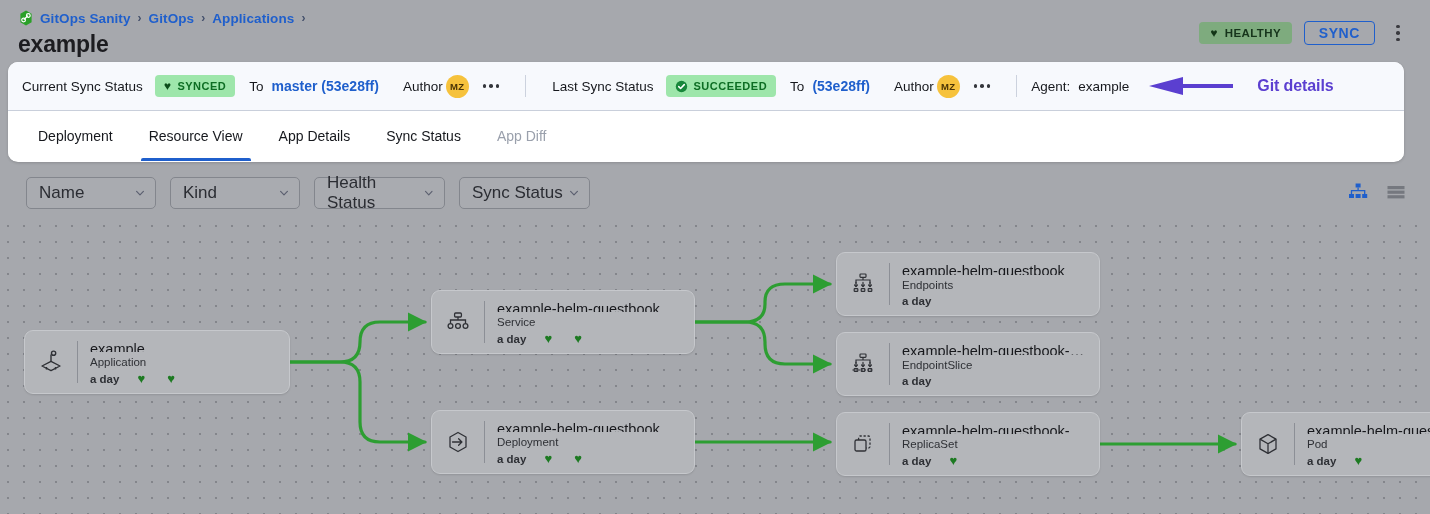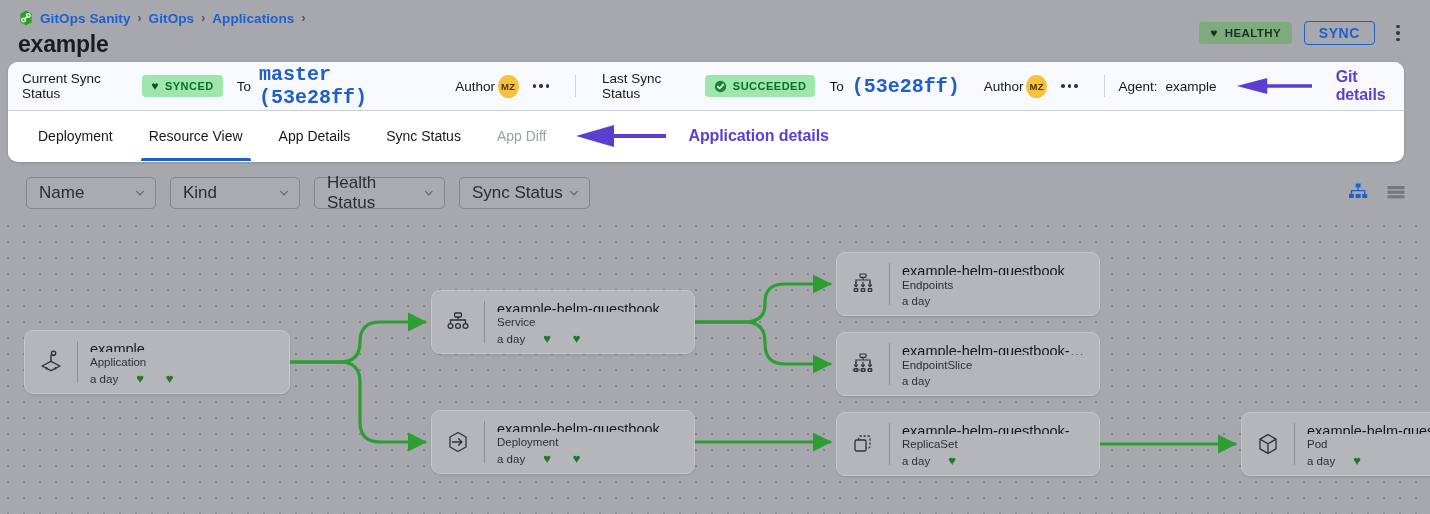--- a/index.html
+++ b/index.html
@@ -70,21 +70,21 @@
   .status-pill {
     display: inline-flex; align-items: center; gap: 6px;
     height: 22px; padding: 0 9px; border-radius: 4px;
     background: #9ee6ab; color: #0d6d23;
     font-size: 11px; font-weight: bold; letter-spacing: .5px;
     margin-left: 12px;
   }
   .status-pill .heart { font-size: 12px; color: #0b4d19; line-height: 1; }
   .check-ic { width: 13px; height: 13px; display:block; }
   .to-word { margin-left: 14px; color: #16181d; }
-  .ref-link { margin-left: 8px; color: #1f5fcc; font-weight: bold; font-size: 20px; font-family: Liberation Mono, monospace; }
+  .ref-link { margin-left: 8px; color: #1f5fcc; font-weight: bold; font-size: 14px; }
   .author-word { margin-left: 24px; color: #16181d; }
   .avatar {
     margin-left: 3px; width: 23px; height: 23px; border-radius: 50%;
     background: #f6c23c; color: #4a3406;
     display: flex; align-items: center; justify-content: center;
     font-size: 9.5px; font-weight: bold; letter-spacing: .3px;
   }
   .dots-h {
     margin-left: 14px; display: flex; align-items: center; gap: 3px;
   }
@@ -161,21 +161,21 @@
   .node-ic svg { display: block; }
   .node-divider { width: 1px; background: #8c8f96; margin: 10px 0; flex: none; }
   .node-body { flex: 1; padding: 10px 10px 8px 12px; min-width: 0; display: flex; flex-direction: column; justify-content: center; }
   .n-name {
     font-size: 14.5px; color: #17181c; line-height: 1.2;
     white-space: nowrap; overflow: hidden; text-overflow: ellipsis;
     margin-bottom: 3px;
   }
   .n-kind { font-size: 11.5px; color: #2e3035; line-height: 1.3; margin-bottom: 2px; }
   .n-meta { display: flex; align-items: center; gap: 0; font-size: 11.5px; color: #2e3035; }
-  .n-age { margin-right: 18px; }
+  .n-age { margin-right: 18px; font-weight: bold; }
   .n-heart { color: #1d7a22; font-size: 13px; line-height: 1; margin-right: 22px; }
 </style>
 </head>
 <body>
 
 <div id="app">
 
   <div class="breadcrumb">
     <svg class="bc-logo" viewBox="0 0 16 16">
       <polygon points="8,0.6 13.6,3.8 13.6,12.2 8,15.4 2.4,12.2 2.4,3.8" fill="#2aa028"></polygon>
@@ -264,26 +264,20 @@
         </div>
       <div class="tab">
           <span>App Details</span>
         </div>
       <div class="tab">
           <span>Sync Status</span>
         </div>
       <div class="tab disabled">
           <span>App Diff</span>
         </div>
-      <div class="tab-ann">
-        <svg class="ann-arrow" width="92" height="28" viewBox="0 0 92 28">
-          <path d="M92 12 H40 V3 L2 14 L40 25 V16 H92 Z" fill="#5b3fd0"></path>
-        </svg>
-        <span class="ann-text ann-app">Application details</span>
-      </div>
     </div>
   </div>
 
   <div class="toolbar">
     <div class="filters">
       <div class="filter">
         <span>Name</span>
         <svg class="chev" viewBox="0 0 10 10">
             <path d="M1.6 3.4 L5 6.9 L8.4 3.4" stroke="#5c6070" stroke-width="1.2" fill="none" stroke-linecap="round" stroke-linejoin="round"></path>
           </svg>

